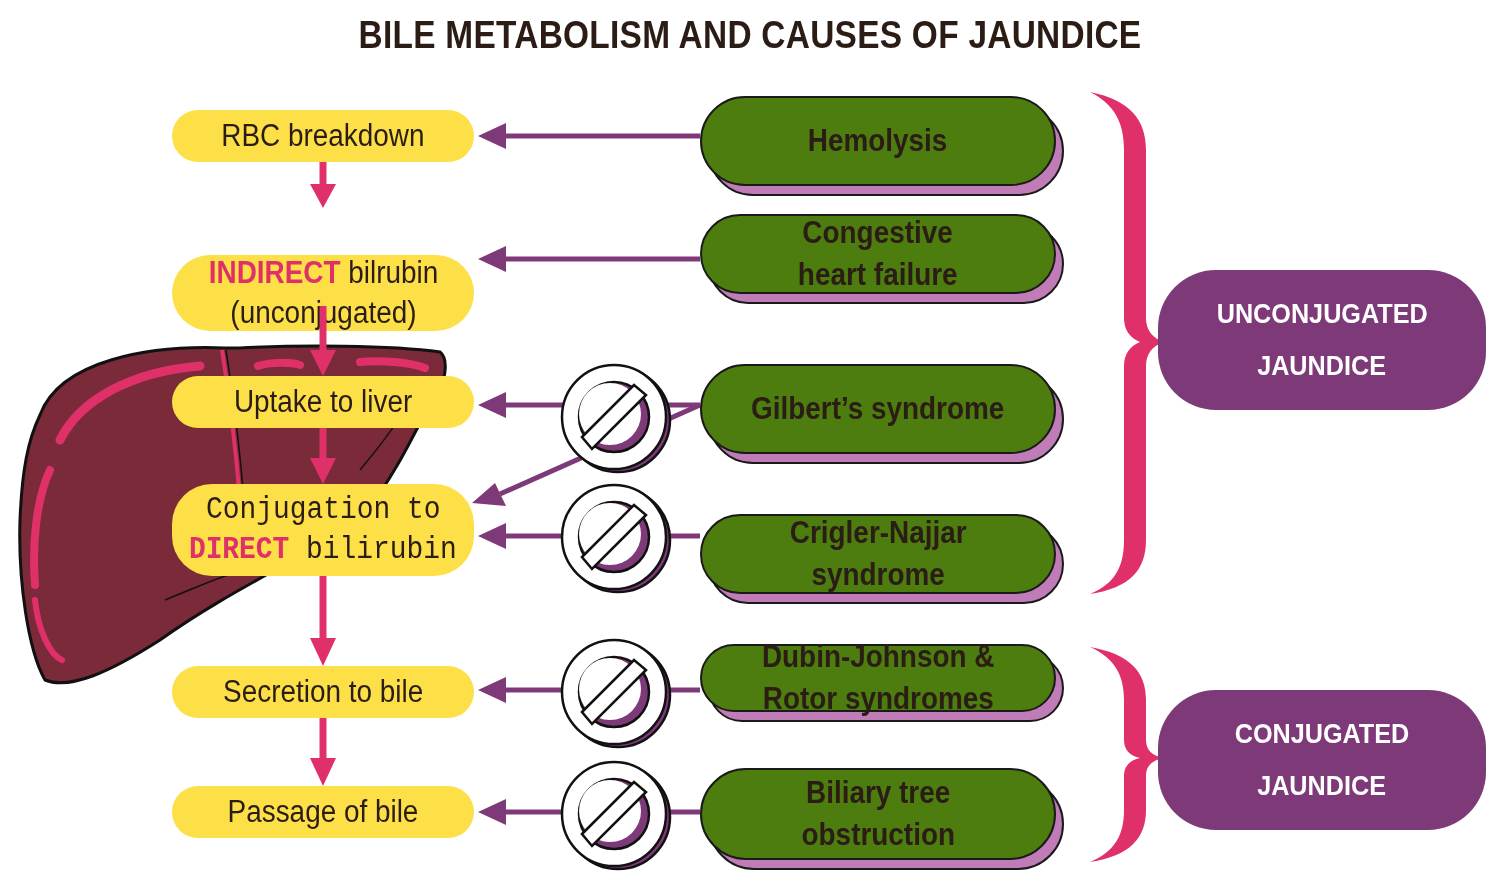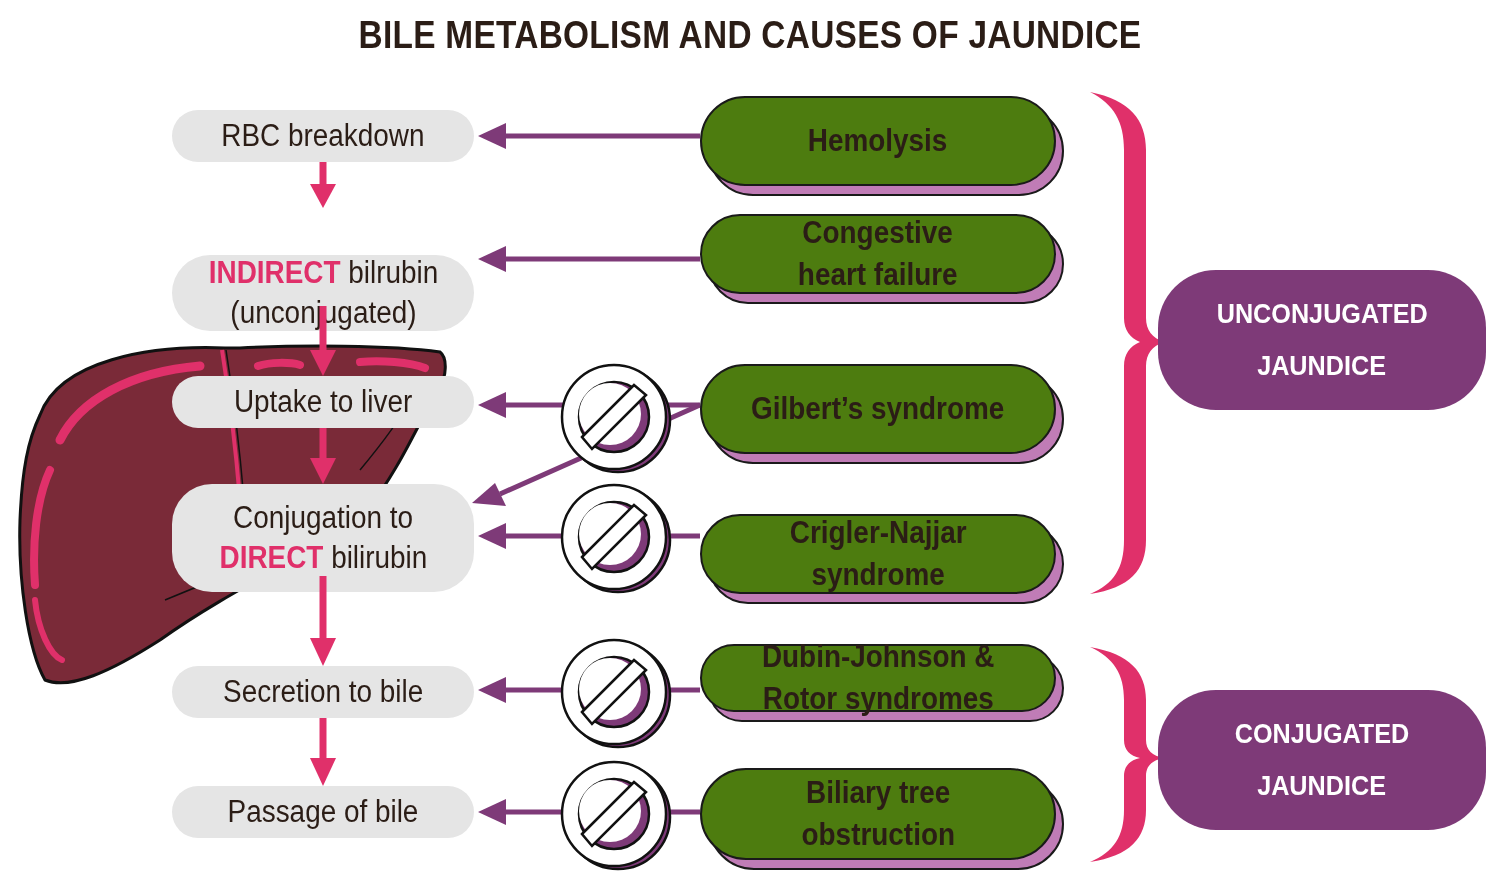--- a/index.html
+++ b/index.html
@@ -2,21 +2,21 @@
 <html><head>
 <meta charset="utf-8">
 <style>
   html, body { margin: 0; padding: 0; background: #ffffff; }
   body { width: 1500px; height: 882px; position: relative; overflow: hidden;
          font-family: "Liberation Sans", "DejaVu Sans", sans-serif; color: #2b1d16; }
   #stage { position: absolute; left: 0; top: 0; width: 1500px; height: 882px; }
   .title { position: absolute; left: 0; top: 14px; width: 1500px; text-align: center;
            font-size: 38px; font-weight: bold; letter-spacing: 0.3px; color: #2b1d16;
            font-family: "Liberation Sans Narrow", "Liberation Sans", sans-serif; transform: scaleX(0.88); }
-  .step { position: absolute; left: 172px; width: 302px; background: #e5e5e5; border-radius: 40px;
+  .step { position: absolute; left: 172px; width: 302px; background: #fde047; border-radius: 40px;
           display: flex; flex-direction: column; align-items: center; justify-content: center;
           font-size: 31px; line-height: 40px; text-align: center; color: #2b1d16; }
   .step .line { white-space: nowrap; transform: scaleX(0.9); }
   .hl { color: #e0306a; font-weight: bold; }
   .cause { position: absolute; left: 700px; width: 356px; box-sizing: border-box; }
   .cause .shadow { position: absolute; left: 8px; top: 10px; right: -8px; bottom: -10px;
                    background: #c07cb6; border: 2.5px solid #1a1a1a; border-radius: 60px; }
   .cause .pill { position: absolute; left: 0; top: 0; right: 0; bottom: 0; background: #4d7c0f;
                  border: 2.5px solid #1a1a1a; border-radius: 60px; display: flex; flex-direction: column;
                  align-items: center; justify-content: center; font-weight: bold; font-size: 31px;
@@ -52,21 +52,21 @@
   <div class="step" style="top:110px;height:52px;">
     <span class="line">RBC breakdown</span>
   </div>
   <div class="step" style="top:208px;height:76px;margin-top:47px;">
     <span class="line"><span class="hl">INDIRECT</span><span> bilrubin</span></span>
     <span class="line">(unconjugated)</span>
   </div>
   <div class="step" style="top:376px;height:52px;">
     <span class="line">Uptake to liver</span>
   </div>
-  <div class="step" style="top:484px;height:108px;">
+  <div class="step" style="top:484px;height:92px;font-family:Liberation Mono, monospace;">
     <span class="line">Conjugation to</span>
     <span class="line"><span class="hl">DIRECT</span><span> bilirubin</span></span>
   </div>
   <div class="step" style="top:666px;height:52px;">
     <span class="line">Secretion to bile</span>
   </div>
   <div class="step" style="top:786px;height:52px;">
     <span class="line">Passage of bile</span>
   </div>
 

